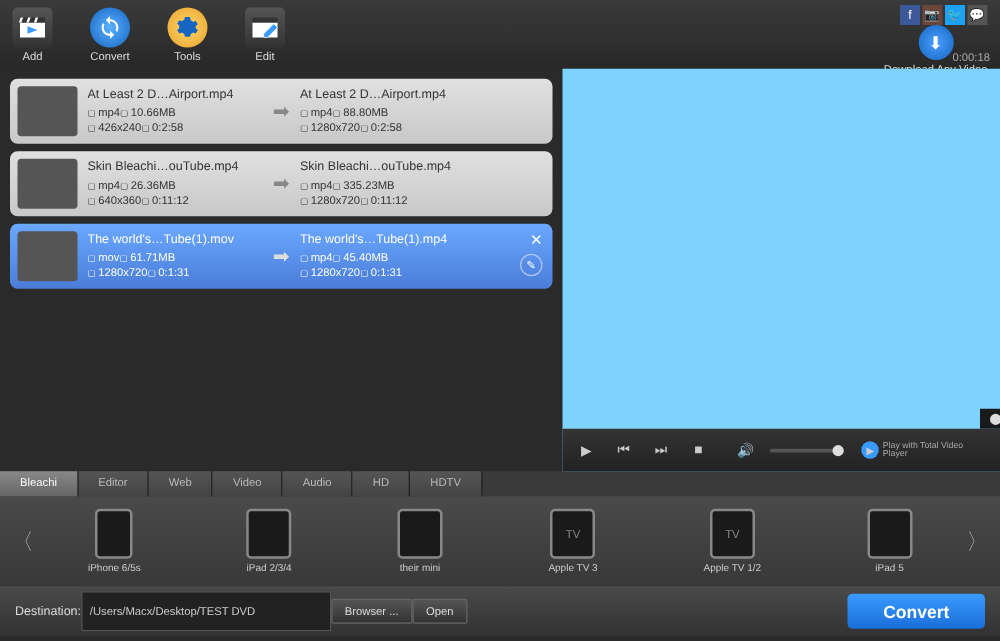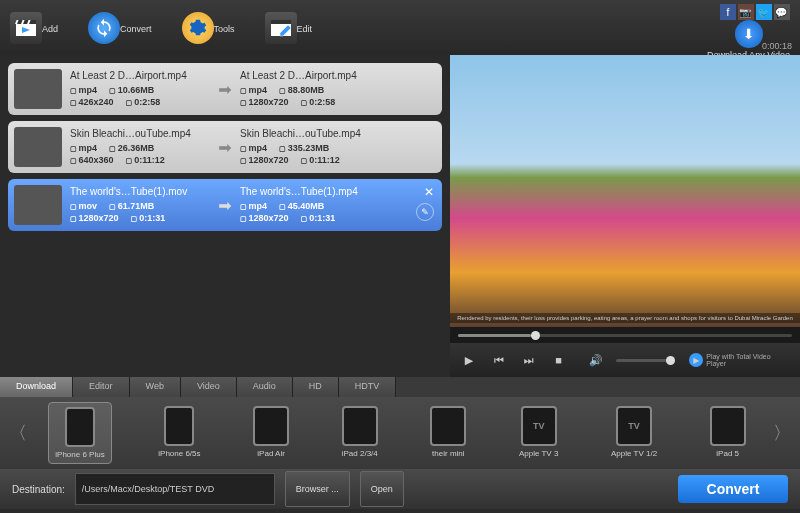--- a/index.html
+++ b/index.html
@@ -1,37 +1,37 @@
 <!DOCTYPE html>
 <html><head>
 <meta charset="utf-8">
 <style>
 * { margin: 0; padding: 0; box-sizing: border-box; font-family: Arial, sans-serif; }
 body { background: #2a2a2a; width: 800px; height: 513px; overflow: hidden; color: #ccc; font-size: 10px; }
 
 .toolbar { height: 55px; background: linear-gradient(#3a3a3a, #282828); display: flex; align-items: center; padding: 4px 10px; position: relative; }
-.tool-btn { display: flex; flex-direction: row; align-items: center; margin-right: 30px; cursor: pointer; }
+.tool-btn { display: flex; flex-direction: column; align-items: center; margin-right: 30px; cursor: pointer; }
 .tool-icon { width: 32px; height: 32px; border-radius: 4px; display: flex; align-items: center; justify-content: center; }
 .tool-label { font-size: 9px; color: #ddd; margin-top: 2px; }
 .social { position: absolute; right: 10px; top: 4px; display: flex; gap: 2px; }
 .social span { width: 16px; height: 16px; display: flex; align-items: center; justify-content: center; font-size: 10px; color: white; }
 .download-btn { position: absolute; right: 10px; top: 20px; display: flex; flex-direction: column; align-items: center; cursor: pointer; }
 .download-icon { width: 28px; height: 28px; background: radial-gradient(#4a9eff,#1565c0); border-radius: 50%; display: flex; align-items: center; justify-content: center; color: white; font-size: 14px; }
 
 .main { display: flex; height: 322px; }
 .left { width: 450px; padding: 8px; overflow: hidden; }
-.right { flex: 1; background: #d946ef; position: relative; display: flex; flex-direction: column; }
+.right { flex: 1; background: #7dd3fc; position: relative; display: flex; flex-direction: column; align-items: flex-end; }
 
 .item { background: linear-gradient(#e0e0e0,#c8c8c8); border-radius: 6px; margin-bottom: 6px; padding: 6px; display: flex; align-items: center; position: relative; height: 52px; }
 .item.selected { background: linear-gradient(#6ba8ff,#4a7dd8); color: white; }
 .thumb { width: 48px; height: 40px; background: #555; border-radius: 3px; margin-right: 8px; flex-shrink: 0; }
 .item-col { width: 140px; font-size: 9px; color: #333; }
 .item.selected .item-col { color: white; }
 .item-title { font-size: 10px; font-weight: normal; margin-bottom: 4px; white-space: nowrap; overflow: hidden; }
-.item-meta { display: flex; gap: 12px; margin-bottom: 2px; font-weight: bold; }
+.item-meta { display: flex; margin-bottom: 2px; }
 .item-meta span::before { content: "▢ "; font-size: 7px; }
 .arrow { width: 30px; text-align: center; color: #888; font-size: 16px; }
 .item.selected .arrow { color: #ddd; }
 .close-x { position: absolute; right: 8px; top: 6px; font-size: 12px; cursor: pointer; }
 .edit-pencil { position: absolute; right: 8px; bottom: 10px; width: 18px; height: 18px; border-radius: 50%; border: 1px solid rgba(255,255,255,0.5); display: flex; align-items: center; justify-content: center; font-size: 9px; cursor: pointer; }
 
 .preview { flex: 1; background: linear-gradient(to bottom, #8ec5e8 0%, #b8d8f0 40%, #7a9b4a 45%, #d44a8a 60%, #e8a030 80%, #5a4030 100%); position: relative; }
 .preview-caption { position: absolute; bottom: 4px; left: 0; right: 0; text-align: center; font-size: 6px; color: #ccc; background: rgba(0,0,0,0.4); padding: 2px; }
 .seekbar { height: 16px; background: #1a1a1a; display: flex; align-items: center; padding: 0 8px; }
 .seek-track { flex: 1; height: 3px; background: #444; border-radius: 2px; position: relative; }
@@ -45,28 +45,28 @@
 
 .tabs { height: 20px; background: #3a3a3a; display: flex; }
 .tab { padding: 4px 16px; font-size: 9px; color: #bbb; background: linear-gradient(#555,#444); border-right: 1px solid #222; cursor: pointer; }
 .tab.active { background: linear-gradient(#888,#666); color: #fff; }
 
 .devices { height: 72px; background: linear-gradient(#4a4a4a,#383838); display: flex; align-items: center; padding: 0 8px; }
 .nav-arrow { width: 20px; color: #999; font-size: 18px; cursor: pointer; text-align: center; }
 .device-list { flex: 1; display: flex; justify-content: space-around; }
 .device { display: flex; flex-direction: column; align-items: center; cursor: pointer; padding: 4px 6px; border-radius: 4px; }
 .device.selected { background: rgba(255,255,255,0.12); border: 1px solid #888; }
-.device-icon { width: 30px; height: 40px; background: #1a1a1a; border: 2px solid #888; border-radius: 4px; display: flex; align-items: center; justify-content: center; color: #888; font-size: 9px; font-weight: bold; }
+.device-icon { width: 30px; height: 40px; background: #1a1a1a; border: 2px solid #888; border-radius: 4px; display: flex; align-items: center; justify-content: center; color: #888; font-size: 9px; font-weight: normal; }
 .device-icon.tablet { width: 36px; height: 40px; }
 .device-label { font-size: 8px; color: #ccc; margin-top: 3px; }
 
-.footer { height: 40px; background: linear-gradient(#4a4a4a,#323232); display: flex; align-items: center; padding: 12px 12px; gap: 10px; }
+.footer { height: 40px; background: linear-gradient(#4a4a4a,#323232); display: flex; align-items: center; padding: 12px 12px; }
 .dest-label { font-size: 10px; color: #ddd; }
 .dest-path { flex: 0 0 200px; height: 32px; background: #222; border: 1px solid #555; color: #ccc; font-size: 9px; padding: 0 6px; }
-.small-btn { height: 36px; padding: 0 10px; background: linear-gradient(#555,#333); border: 1px solid #666; color: #ddd; font-size: 9px; cursor: pointer; border-radius: 2px; }
+.small-btn { height: 20px; padding: 0 10px; background: linear-gradient(#555,#333); border: 1px solid #666; color: #ddd; font-size: 9px; cursor: pointer; border-radius: 2px; }
 .convert-btn { margin-left: auto; width: 110px; height: 28px; background: linear-gradient(#3a9bff,#1a6ed8); border: none; border-radius: 4px; color: white; font-size: 14px; font-weight: bold; cursor: pointer; }
 </style>
 </head>
 <body>
 
 <div class="toolbar">
   <div class="tool-btn">
     <div class="tool-icon" style="background:linear-gradient(#555,#333)">
       <svg width="24" height="24" viewBox="0 0 24 24">
           <rect x="2" y="8" width="20" height="12" fill="#fff"></rect>
@@ -225,42 +225,34 @@
         </div>
       <div style="display:flex;align-items:center;gap:3px;margin-left:6px">
         <div style="width:14px;height:14px;border-radius:50%;background:#3a9bff;display:flex;align-items:center;justify-content:center;font-size:8px">▶</div>
         <span style="font-size:7px;color:#aaa">Play with Total Video Player</span>
       </div>
     </div>
   </div>
 </div>
 
 <div class="tabs" id="tabs">
-    <div class="tab active">Download</div>
+    <div class="tab active">Bleachi</div>
     <div class="tab">Editor</div>
     <div class="tab">Web</div>
     <div class="tab">Video</div>
     <div class="tab">Audio</div>
     <div class="tab">HD</div>
     <div class="tab">HDTV</div>
   </div>
 <div class="devices">
   <div class="nav-arrow">〈</div>
   <div class="device-list" id="device-list">
-      <div class="device selected">
-        <div class="device-icon "></div>
-        <div class="device-label">iPhone 6 Plus</div>
-      </div>
       <div class="device">
         <div class="device-icon "></div>
         <div class="device-label">iPhone 6/5s</div>
-      </div>
-      <div class="device">
-        <div class="device-icon tablet"></div>
-        <div class="device-label">iPad Air</div>
       </div>
       <div class="device">
         <div class="device-icon tablet"></div>
         <div class="device-label">iPad 2/3/4</div>
       </div>
       <div class="device">
         <div class="device-icon tablet"></div>
         <div class="device-label">their mini</div>
       </div>
       <div class="device">

